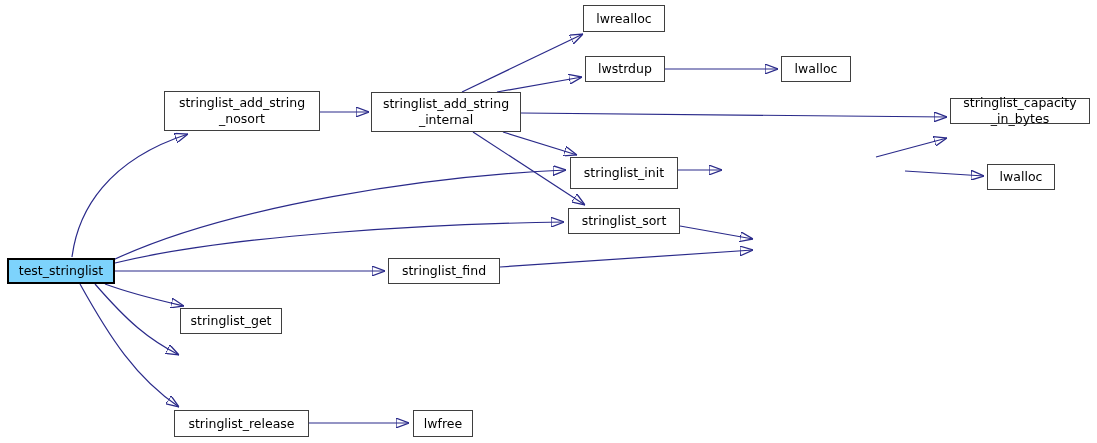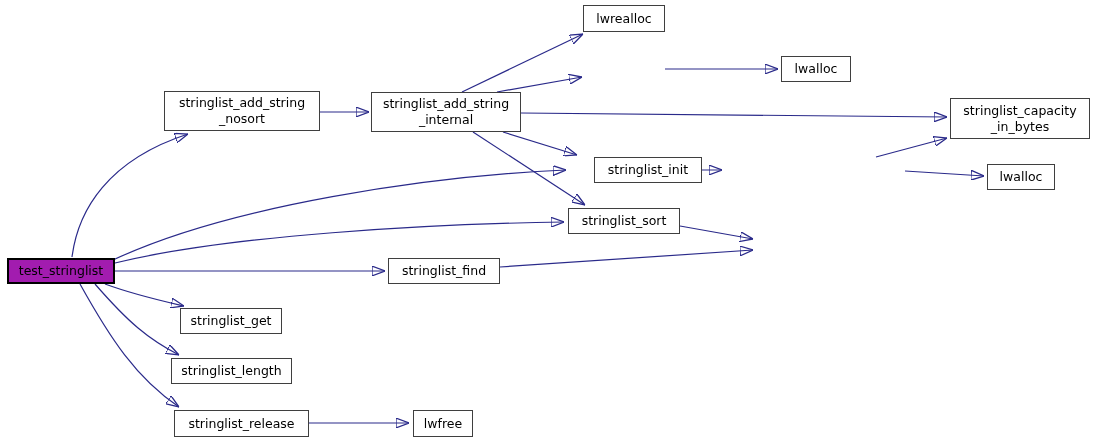--- a/index.html
+++ b/index.html
@@ -22,21 +22,21 @@
     line-height:16px;
     display:flex;
     flex-direction:column;
     align-items:center;
     justify-content:center;
     text-align:center;
     white-space:nowrap;
     cursor:pointer;
   }
   .node.current{
-    background:#a21caf;
+    background:#7dd3fc;
     border:2px solid #000000;
     text-align:center;
   }
 </style>
 </head>
 <body>
 
 <div class="canvas">
 
   <svg class="edges" width="1097" height="443" viewBox="0 0 1097 443">
@@ -79,31 +79,34 @@
 
   <div class="node" style="left:371px;top:92px;width:150px;height:40px">
     <span>stringlist_add_string</span>
     <span>_internal</span>
   </div>
 
   <div class="node" style="left:583px;top:5px;width:82px;height:27px">
     <span>lwrealloc</span>
   </div>
 
+  <div class="node" style="left:585px;top:56px;width:80px;height:26px">
+    <span>lwstrdup</span>
+  </div>
 
   <div class="node" style="left:781px;top:56px;width:70px;height:26px">
     <span>lwalloc</span>
   </div>
 
-  <div class="node" style="left:950px;top:98px;width:140px;height:41px">
+  <div class="node" style="left:950px;top:98px;width:140px;height:26px">
     <span>stringlist_capacity</span>
     <span>_in_bytes</span>
   </div>
 
-  <div class="node" style="left:594px;top:157px;width:108px;height:26px">
+  <div class="node" style="left:570px;top:157px;width:108px;height:32px">
     <span>stringlist_init</span>
   </div>
 
 
   <div class="node" style="left:987px;top:164px;width:68px;height:26px">
     <span>lwalloc</span>
   </div>
 
   <div class="node" style="left:568px;top:208px;width:112px;height:26px">
     <span>stringlist_sort</span>
@@ -111,23 +114,20 @@
 
 
   <div class="node" style="left:180px;top:308px;width:102px;height:26px">
     <span>stringlist_get</span>
   </div>
 
   <div class="node" style="left:388px;top:258px;width:112px;height:26px">
     <span>stringlist_find</span>
   </div>
 
-  <div class="node" style="left:171px;top:358px;width:121px;height:26px">
-    <span>stringlist_length</span>
-  </div>
 
   <div class="node" style="left:174px;top:410px;width:135px;height:27px">
     <span>stringlist_release</span>
   </div>
 
   <div class="node" style="left:413px;top:410px;width:60px;height:27px">
     <span>lwfree</span>
   </div>
 
 </div>

